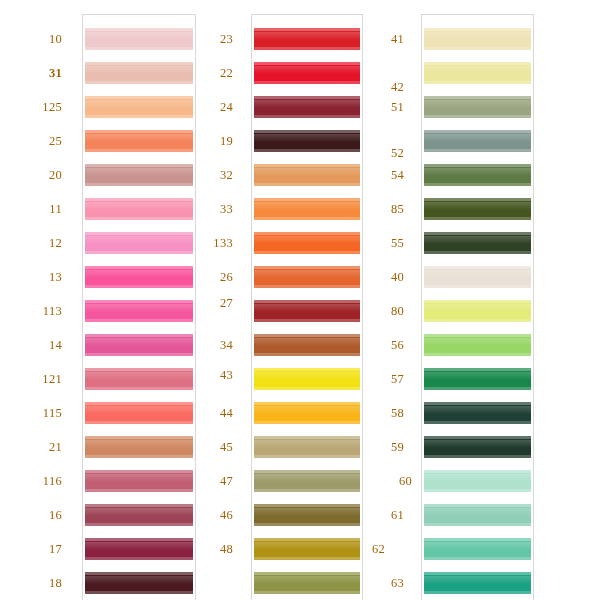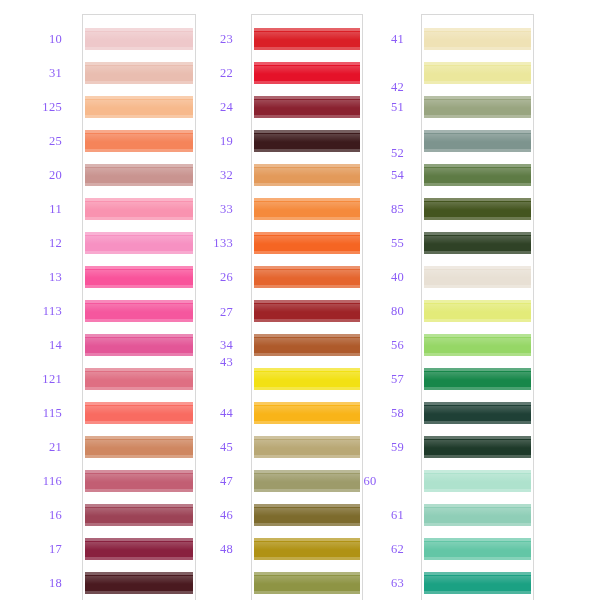--- a/index.html
+++ b/index.html
@@ -62,40 +62,40 @@
     left: 0; right: 0;
     top: 4px;
     height: 8px;
     background: linear-gradient(to bottom, rgba(255,255,255,0.18), rgba(255,255,255,0.0));
     pointer-events: none;
   }
   .code {
     position: absolute;
     text-align: right;
     font-size: 12.5px;
-    color: #8b5cf6;
+    color: #a16207;
     line-height: 22px;
     height: 22px;
     letter-spacing: 0.3px;
   }
 </style>
 </head>
 <body>
 
 <div id="chart">
 
 <div class="column">
       <div class="card" style="left: 82px; width: 114px; top: 14px; height: 594px;"></div>
       <div class="code" style="top: 28px; left: 2px; width: 60px;">10</div>
       <div class="swatch-row" style="top: 28px; left: 85px; width: 108px;">
         <div class="swatch" style="background: rgb(238, 200, 202);">
           <div class="swatch-sheen"></div>
         </div>
       </div>
-      <div class="code" style="top: 62px; left: 2px; width: 60px;">31</div>
+      <div class="code" style="top: 62px; left: 2px; width: 60px; font-weight: bold;">31</div>
       <div class="swatch-row" style="top: 62px; left: 85px; width: 108px;">
         <div class="swatch" style="background: rgb(233, 189, 176);">
           <div class="swatch-sheen"></div>
         </div>
       </div>
       <div class="code" style="top: 96px; left: 2px; width: 60px;">125</div>
       <div class="swatch-row" style="top: 96px; left: 85px; width: 108px;">
         <div class="swatch" style="background: rgb(247, 185, 140);">
           <div class="swatch-sheen"></div>
         </div>
@@ -228,33 +228,33 @@
         <div class="swatch" style="background: rgb(245, 101, 35);">
           <div class="swatch-sheen"></div>
         </div>
       </div>
       <div class="code" style="top: 266px; left: 173px; width: 60px;">26</div>
       <div class="swatch-row" style="top: 266px; left: 254px; width: 106px;">
         <div class="swatch" style="background: rgb(229, 101, 46);">
           <div class="swatch-sheen"></div>
         </div>
       </div>
-      <div class="code" style="top: 301px; left: 173px; width: 60px;">27</div>
+      <div class="code" style="top: 292px; left: 173px; width: 60px;">27</div>
       <div class="swatch-row" style="top: 300px; left: 254px; width: 106px;">
         <div class="swatch" style="background: rgb(158, 35, 39);">
           <div class="swatch-sheen"></div>
         </div>
       </div>
       <div class="code" style="top: 334px; left: 173px; width: 60px;">34</div>
       <div class="swatch-row" style="top: 334px; left: 254px; width: 106px;">
         <div class="swatch" style="background: rgb(174, 90, 43);">
           <div class="swatch-sheen"></div>
         </div>
       </div>
-      <div class="code" style="top: 351px; left: 173px; width: 60px;">43</div>
+      <div class="code" style="top: 364px; left: 173px; width: 60px;">43</div>
       <div class="swatch-row" style="top: 368px; left: 254px; width: 106px;">
         <div class="swatch" style="background: rgb(242, 225, 19);">
           <div class="swatch-sheen"></div>
         </div>
       </div>
       <div class="code" style="top: 402px; left: 173px; width: 60px;">44</div>
       <div class="swatch-row" style="top: 402px; left: 254px; width: 106px;">
         <div class="swatch" style="background: rgb(249, 180, 24);">
           <div class="swatch-sheen"></div>
         </div>
@@ -363,33 +363,33 @@
         <div class="swatch" style="background: rgb(31, 64, 54);">
           <div class="swatch-sheen"></div>
         </div>
       </div>
       <div class="code" style="top: 436px; left: 344px; width: 60px;">59</div>
       <div class="swatch-row" style="top: 436px; left: 424px; width: 107px;">
         <div class="swatch" style="background: rgb(30, 58, 42);">
           <div class="swatch-sheen"></div>
         </div>
       </div>
-      <div class="code" style="top: 470px; left: 340px; width: 60px; text-align: center;">60</div>
+      <div class="code" style="top: 470px; left: 352px; width: 60px;">60</div>
       <div class="swatch-row" style="top: 470px; left: 424px; width: 107px;">
         <div class="swatch" style="background: rgb(174, 226, 205);">
           <div class="swatch-sheen"></div>
         </div>
       </div>
       <div class="code" style="top: 504px; left: 344px; width: 60px;">61</div>
       <div class="swatch-row" style="top: 504px; left: 424px; width: 107px;">
         <div class="swatch" style="background: rgb(143, 206, 183);">
           <div class="swatch-sheen"></div>
         </div>
       </div>
-      <div class="code" style="top: 538px; left: 344px; width: 60px;">62</div>
+      <div class="code" style="top: 538px; left: 325px; width: 60px;">62</div>
       <div class="swatch-row" style="top: 538px; left: 424px; width: 107px;">
         <div class="swatch" style="background: rgb(99, 198, 166);">
           <div class="swatch-sheen"></div>
         </div>
       </div>
       <div class="code" style="top: 572px; left: 344px; width: 60px;">63</div>
       <div class="swatch-row" style="top: 572px; left: 424px; width: 107px;">
         <div class="swatch" style="background: rgb(27, 161, 131);">
           <div class="swatch-sheen"></div>
         </div>

